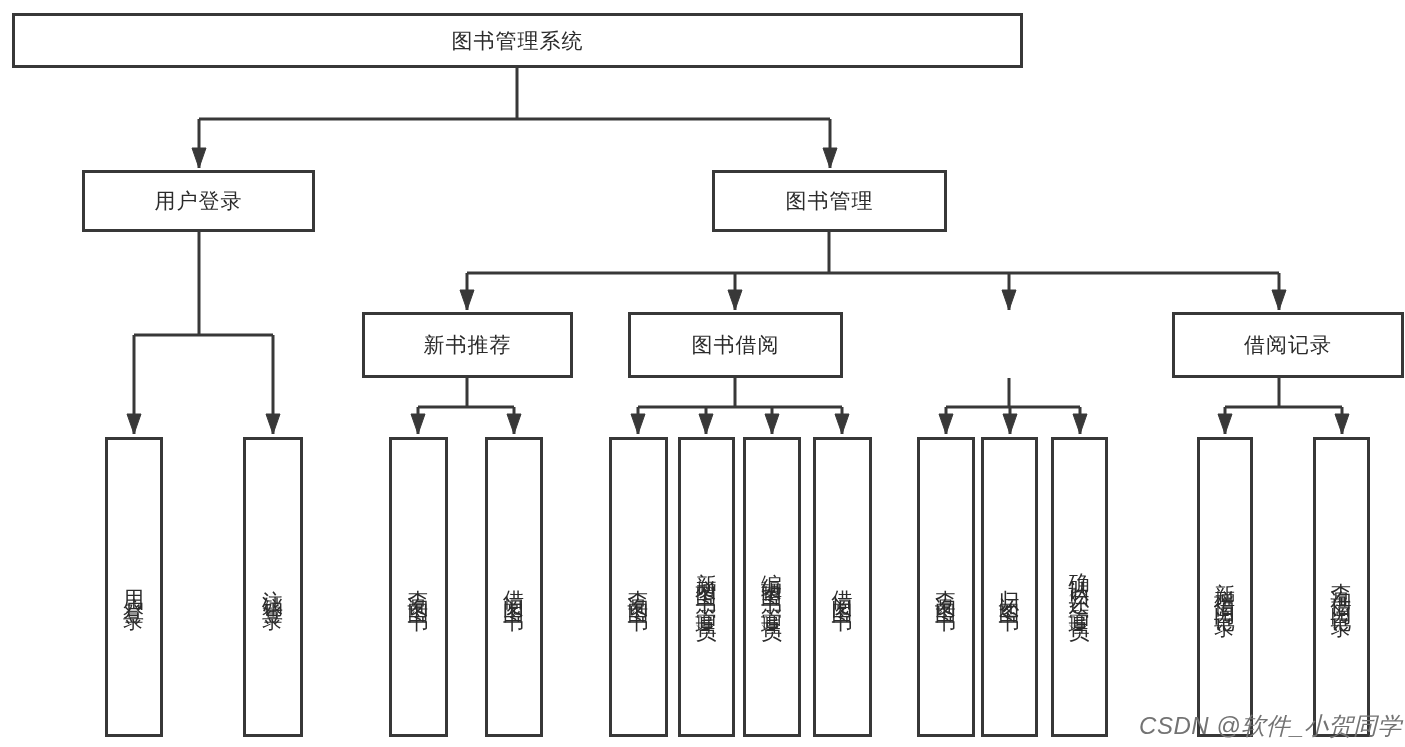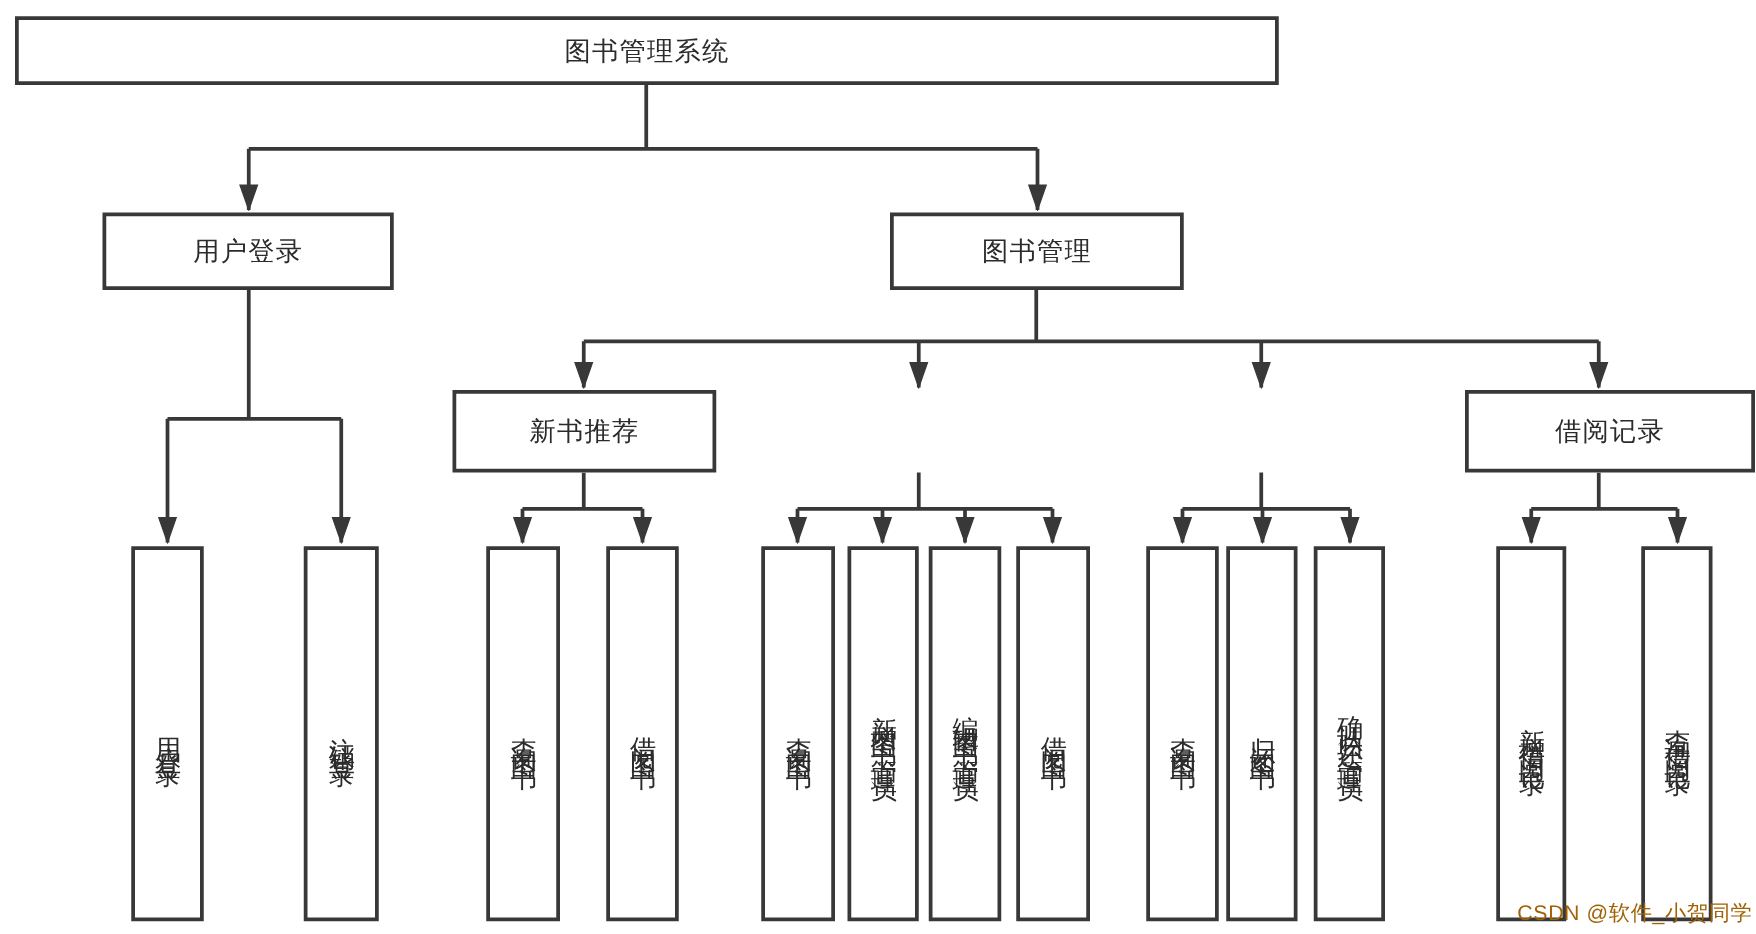--- a/index.html
+++ b/index.html
@@ -44,25 +44,26 @@
     writing-mode: vertical-rl;
     text-orientation: mixed;
     letter-spacing: 7px;
     line-height: 1;
     white-space: nowrap;
   }
   .watermark {
     position: absolute;
     right: 3px;
     bottom: 5px;
-    font-size: 17px;
-    color: #a16207;
+    font-size: 24px;
+    color: #737373;
     letter-spacing: 0.5px;
     z-index: 3;
     white-space: nowrap;
+    font-style: italic;
   }
 </style>
 </head>
 <body>
 
 <div id="canvas">
 
   <svg id="connector-svg" viewBox="0 0 1405 747" xmlns="http://www.w3.org/2000/svg">
     <defs>
       <marker id="arrow" viewBox="0 0 22 16" refX="21" refY="8" markerWidth="22" markerHeight="16" markerUnits="userSpaceOnUse" orient="auto">
@@ -108,20 +109,23 @@
   <div class="box hbox" style="left:82px;top:170px;width:233px;height:62px">
     <span>用户登录</span>
   </div>
   <div class="box hbox" style="left:712px;top:170px;width:235px;height:62px">
     <span>图书管理</span>
   </div>
 
   <div class="box hbox" style="left:362px;top:312px;width:211px;height:66px">
     <span>新书推荐</span>
   </div>
+  <div class="box hbox" style="left:628px;top:312px;width:215px;height:66px">
+    <span>图书借阅</span>
+  </div>
   <div class="box hbox" style="left:1172px;top:312px;width:232px;height:66px">
     <span>借阅记录</span>
   </div>
 
   <div class="box vbox" style="left:105px;top:437px;width:58px;height:300px">
     <span>用户登录</span>
   </div>
   <div class="box vbox" style="left:243px;top:437px;width:60px;height:300px">
     <span>注销登录</span>
   </div>

